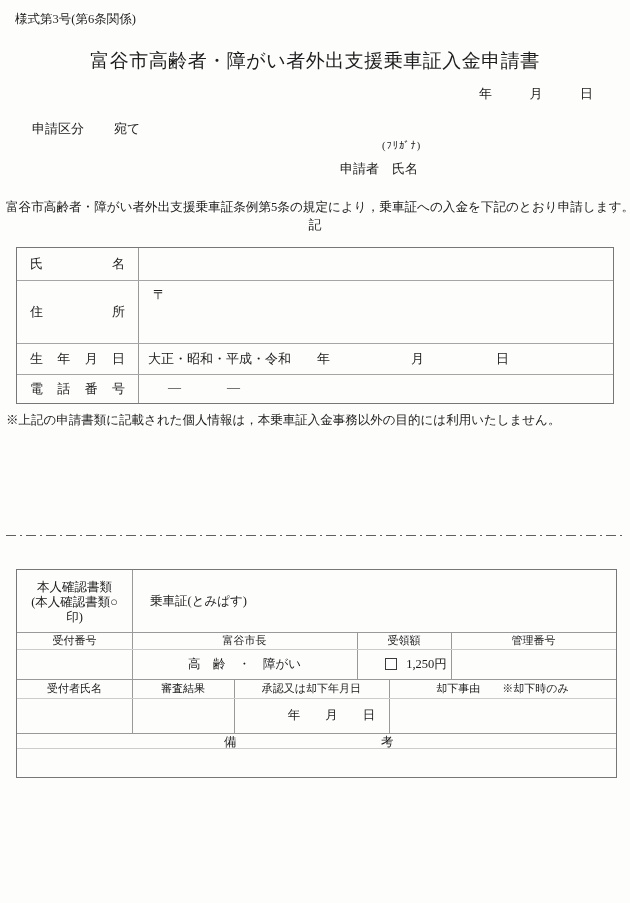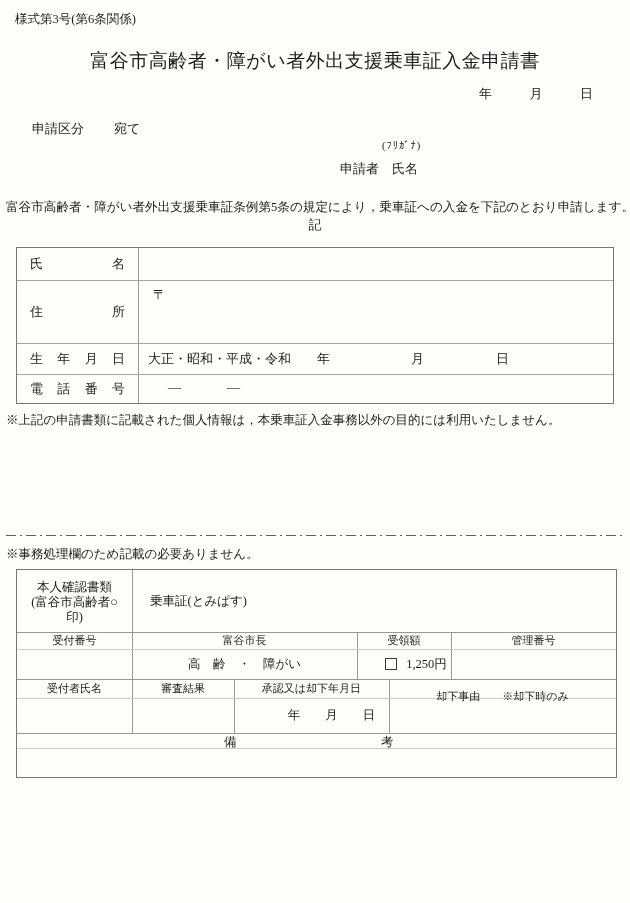--- a/index.html
+++ b/index.html
@@ -118,61 +118,60 @@
     <div class="cell val" style="top:126px;height:29px;">
       <span class="abs" style="left:30px;top:5px;">―</span>
       <span class="abs" style="left:89px;top:5px;">―</span>
     </div>
   </div>
 
   <div class="abs note note1">※上記の申請書類に記載された個人情報は，本乗車証入金事務以外の目的には利用いたしません。</div>
 
   <div class="abs dashline"></div>
 
-  <div class="abs note note2">※事務処理欄のため記載の必要ありません。</div>
 
   <div class="abs t2">
 
     <div class="v" style="left:115px;top:0;height:163px;"></div>
     <div class="v" style="left:340px;top:62px;height:47px;"></div>
     <div class="v" style="left:434px;top:62px;height:47px;"></div>
     <div class="v" style="left:217px;top:109px;height:54px;"></div>
     <div class="v" style="left:372px;top:109px;height:54px;"></div>
 
     <div class="h-strong" style="top:62px;"></div>
     <div class="h-light" style="top:79px;"></div>
     <div class="h-strong" style="top:109px;"></div>
     <div class="h-light" style="top:128px;"></div>
     <div class="h-strong" style="top:163px;"></div>
     <div class="h-light" style="top:178px;"></div>
 
     <div class="c idlabel" style="left:0;top:0;width:115px;height:62px;flex-direction:column;justify-content:center;">
       <span>本人確認書類</span>
-      <span>(富谷市高齢者○</span>
+      <span>(本人確認書類○</span>
       <span>印)</span>
     </div>
     <div class="c" style="left:115px;top:0;right:0;height:62px;justify-content:flex-start;padding-left:18px;">乗車証(とみぱす)</div>
 
     <div class="c hdr" style="left:0;top:62px;width:115px;height:17px;">受付番号</div>
     <div class="c hdr" style="left:115px;top:62px;width:225px;height:17px;">富谷市長</div>
     <div class="c hdr" style="left:340px;top:62px;width:94px;height:17px;">受領額</div>
     <div class="c hdr" style="left:434px;top:62px;right:0;height:17px;">管理番号</div>
 
     <div class="c" style="left:0;top:79px;width:115px;height:30px;"></div>
     <div class="c" style="left:115px;top:79px;width:225px;height:30px;">高　齢　・　障がい</div>
     <div class="c" style="left:340px;top:79px;width:94px;height:30px;padding-left:24px;">
       <span class="checkbox"></span>
       <span>1,250円</span>
     </div>
     <div class="c" style="left:434px;top:79px;right:0;height:30px;"></div>
 
     <div class="c hdr" style="left:0;top:109px;width:115px;height:19px;">受付者氏名</div>
     <div class="c hdr" style="left:115px;top:109px;width:102px;height:19px;">審査結果</div>
     <div class="c hdr" style="left:217px;top:109px;width:155px;height:19px;">承認又は却下年月日</div>
-    <div class="c hdr" style="left:372px;top:109px;right:0;height:19px;margin-top:8px;">却下事由　　※却下時のみ</div>
+    <div class="c hdr" style="left:372px;top:109px;right:0;height:19px;">却下事由　　※却下時のみ</div>
 
     <div class="c" style="left:0;top:128px;width:115px;height:35px;"></div>
     <div class="c" style="left:217px;top:128px;width:155px;height:35px;padding-left:40px;">年　　月　　日</div>
     <div class="c" style="left:372px;top:128px;right:0;height:35px;"></div>
 
     <span class="abs" style="left:207px;top:164px;">備</span>
     <span class="abs" style="left:364px;top:164px;">考</span>
 
     <div class="c" style="left:0;top:178px;right:0;height:31px;"></div>
   </div>

